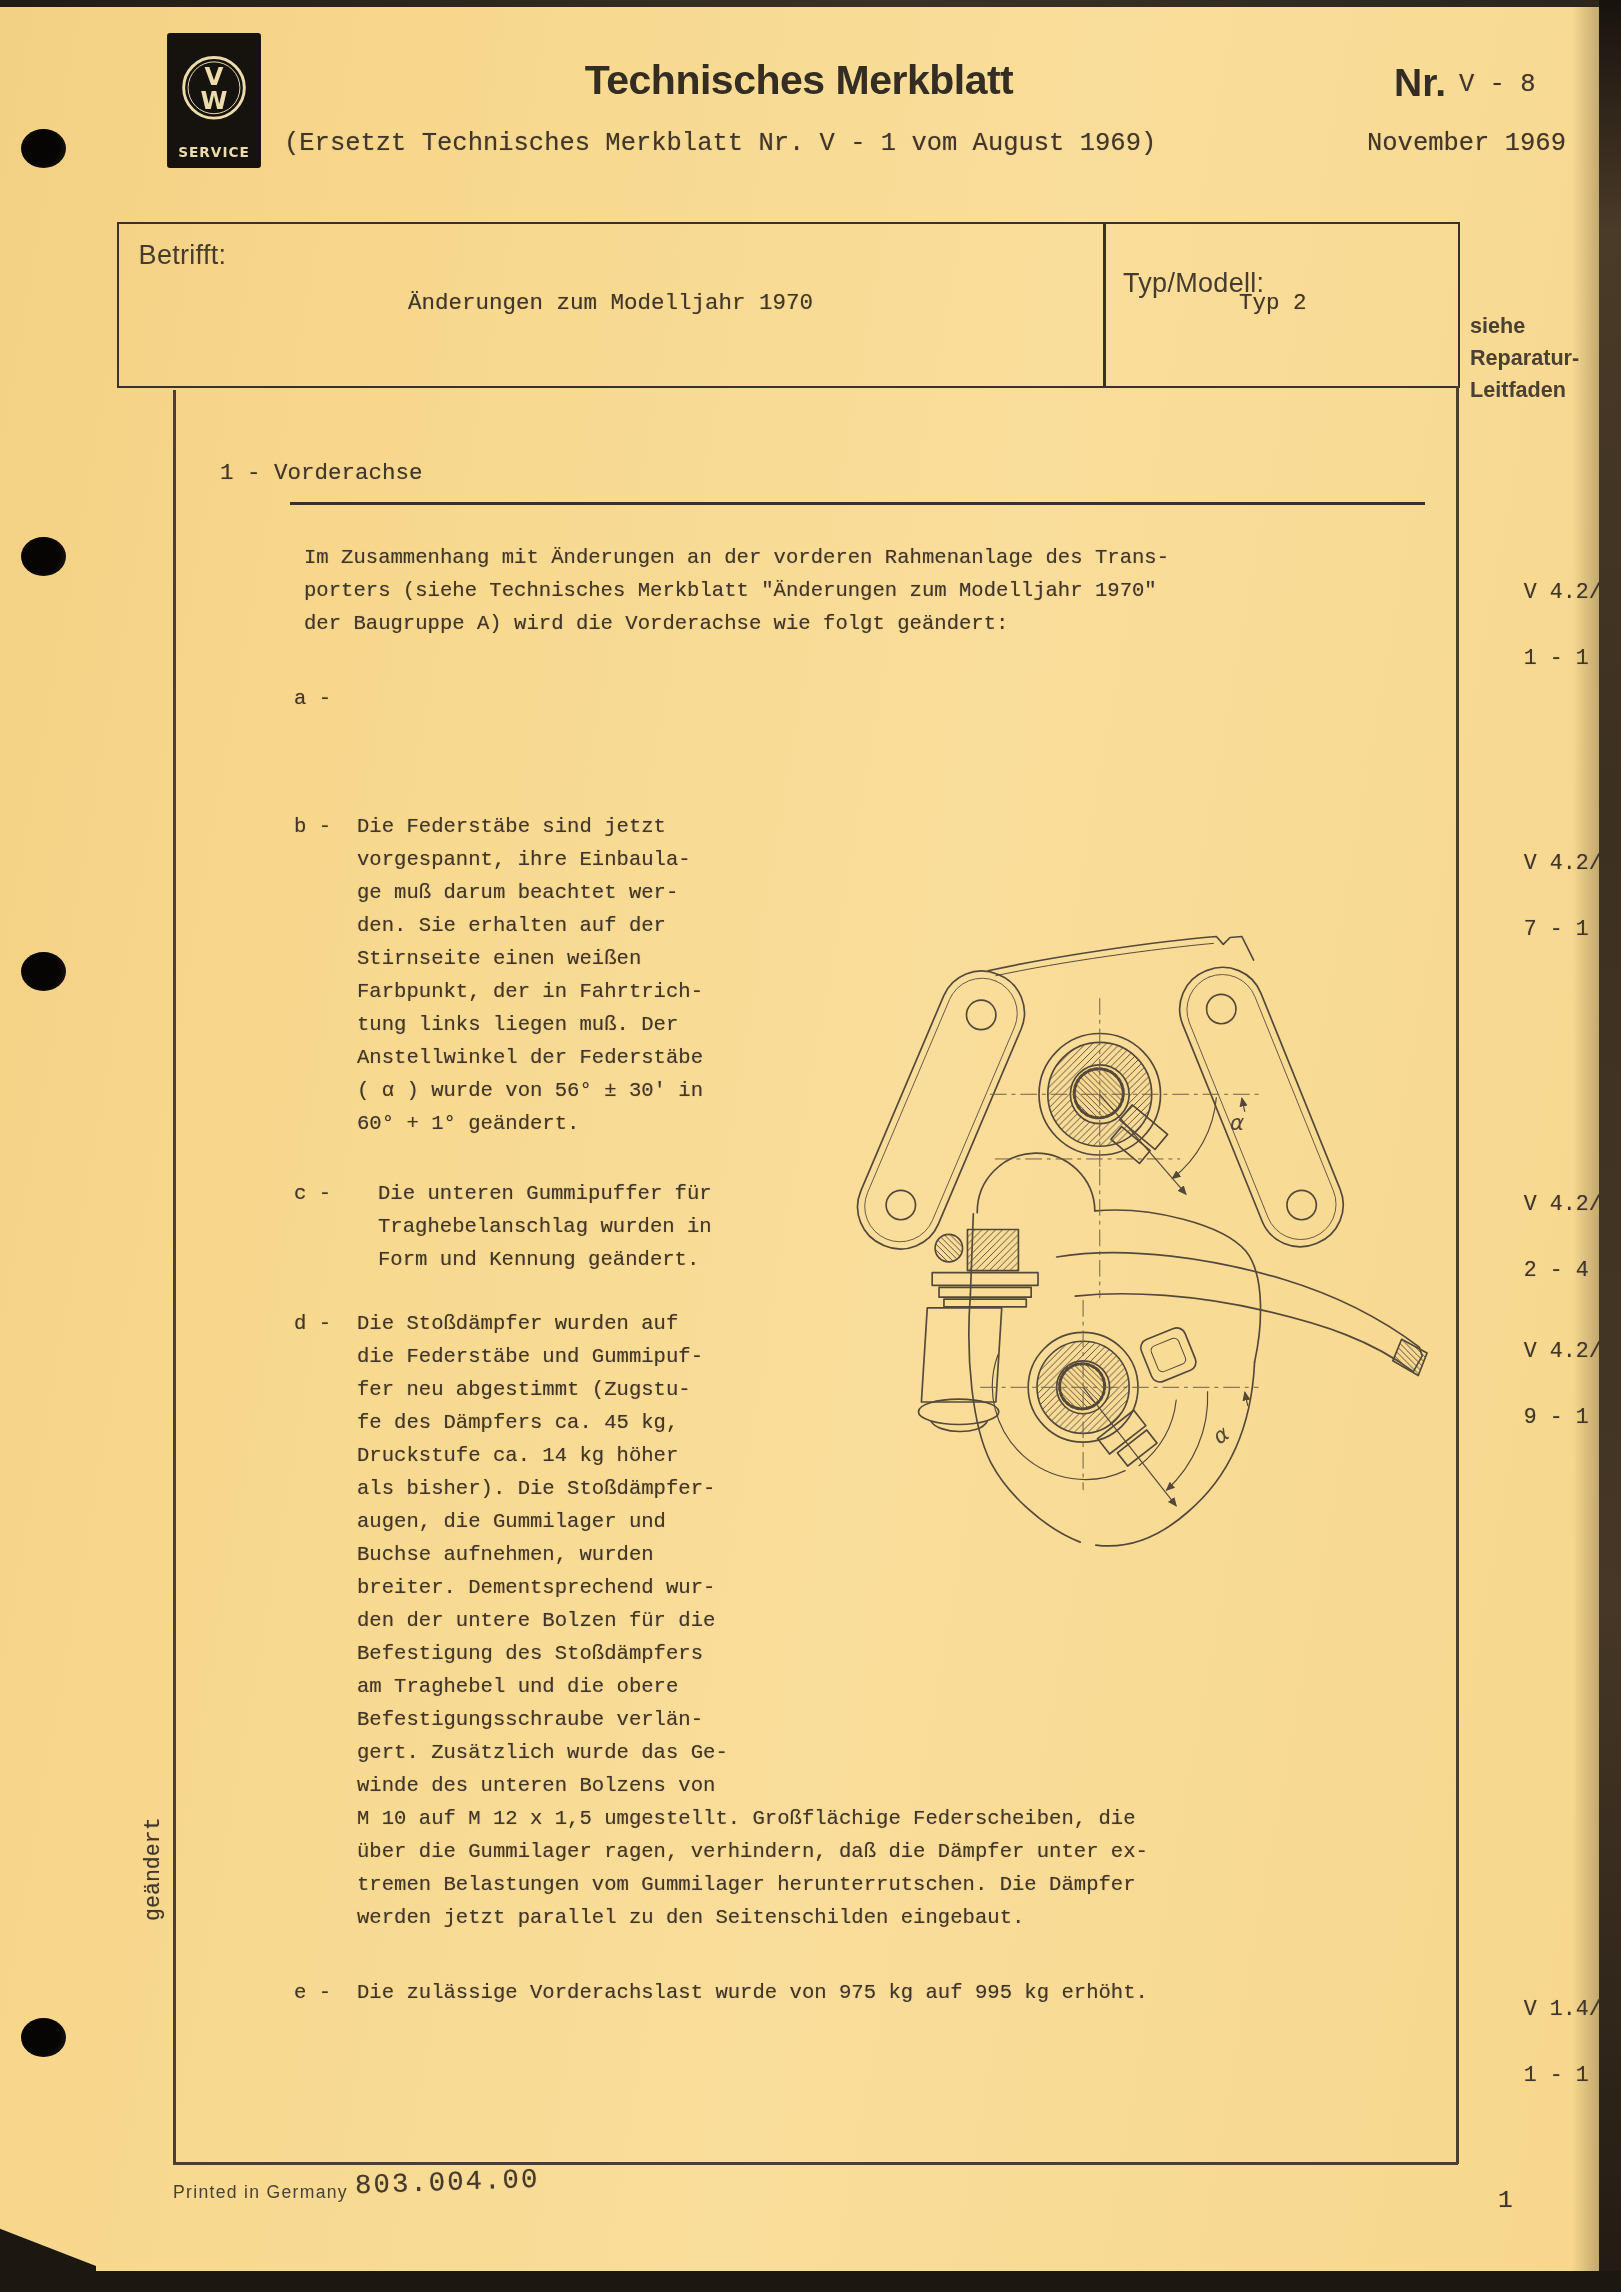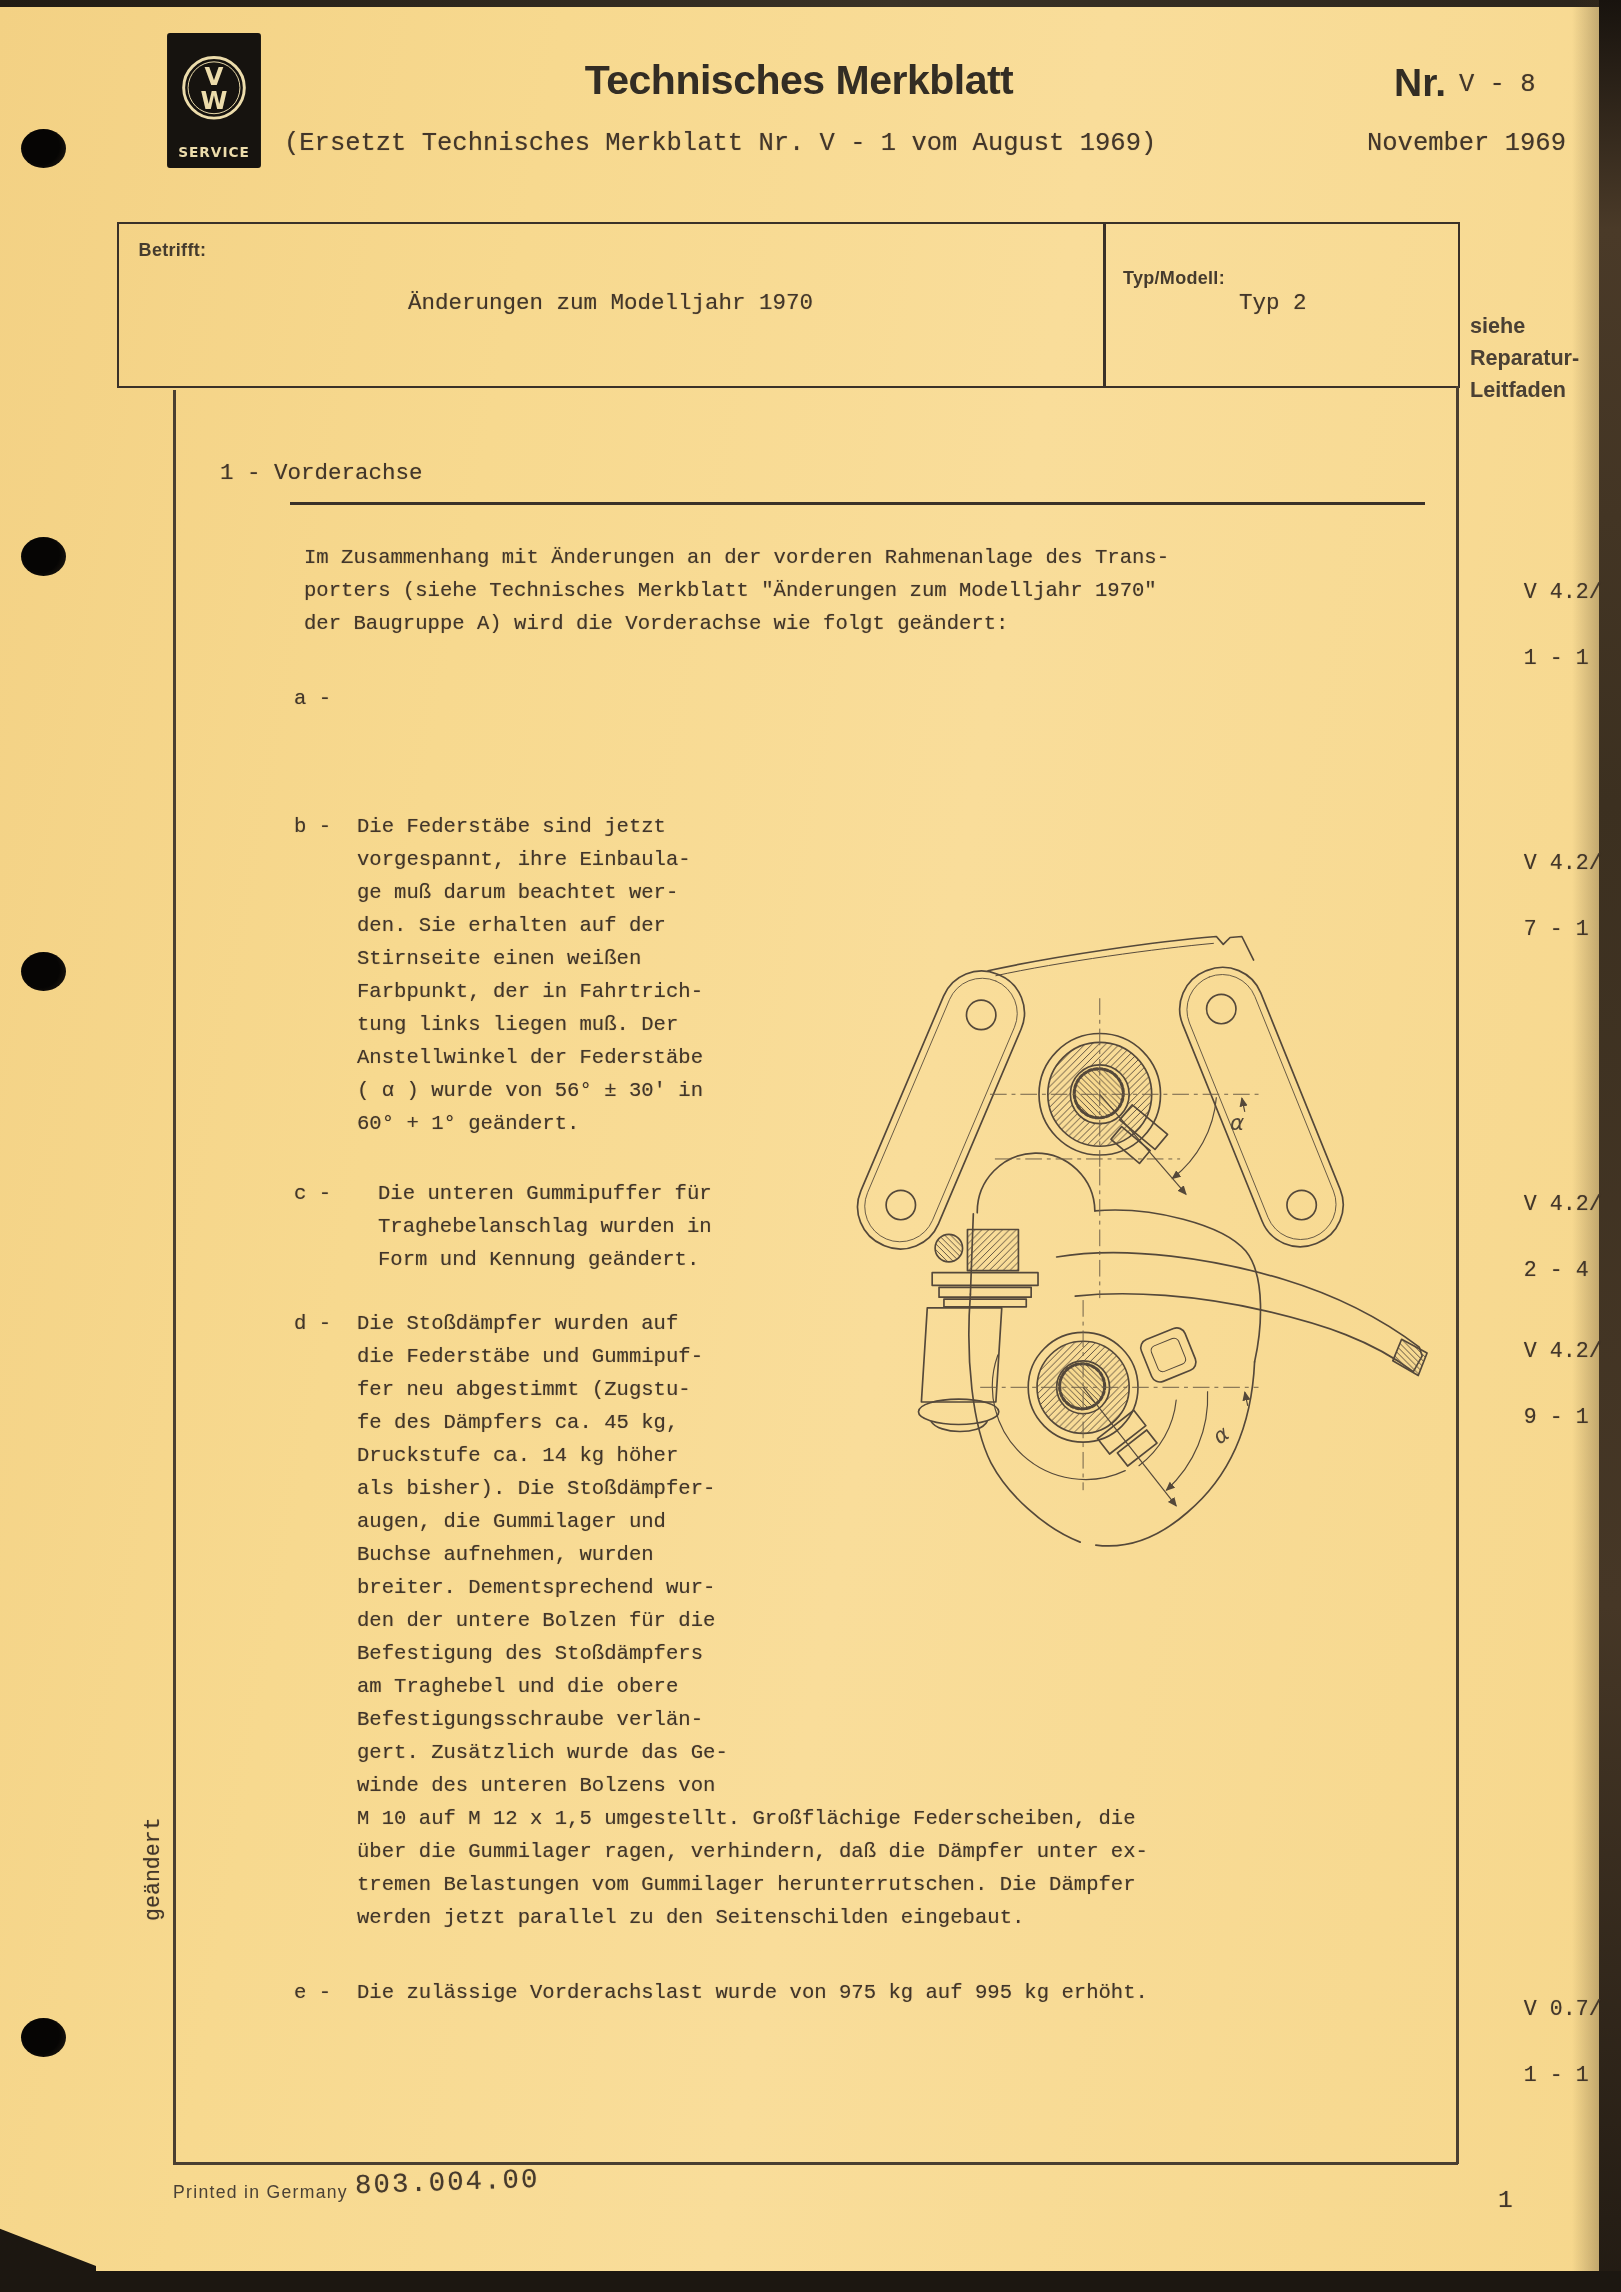--- a/index.html
+++ b/index.html
@@ -10,21 +10,21 @@
   }
   .abs{position:absolute;}
   
   .tw{position:absolute; font-family:"Liberation Mono","DejaVu Sans Mono",monospace;
       font-size:20.6px; line-height:33px; white-space:pre; color:#42362a;
       text-shadow:0 0 1px rgba(62,48,34,.45);}
   .tw26{font-size:25.5px; line-height:31px;}
   .tw23{font-size:22.5px; line-height:29px;}
   .tw22{font-size:21.6px; line-height:33px;}
   .sans{position:absolute; font-family:"Liberation Sans","DejaVu Sans",sans-serif; color:#453b2e;}
-  .label{font-size:18px; font-weight:700; letter-spacing:0.3px;}
+  .label{font-size:27px; font-weight:400; letter-spacing:0.3px;}
   .rule{position:absolute; background:#3a3128;}
   
   .edge-top{left:0;top:0;width:1621px;height:6.9px;background:linear-gradient(to right,#211b13,#3a3226 55%,#2b241b);}
   .edge-right{left:1599px;top:0;width:22.5px;height:2293px;
       background:linear-gradient(to bottom,#18130e,#4a3a28 10%,#3c3020 35%,#463726 70%,#221b13);}
   .edge-right-soft{left:1572px;top:0;width:27.4px;height:2293px;
       background:linear-gradient(to right,rgba(60,44,25,0),rgba(60,44,25,.28));}
   .edge-bottom{left:0;top:2271px;width:1621px;height:21.6px;background:#1c1711;}
   .corner-bl{left:0;top:2211px;width:96px;height:81px;background:#1c1711;
       clip-path:polygon(0 22%,100% 68%,100% 100%,0 100%);}
@@ -147,21 +147,21 @@
   </div>
   <div class="tw tw22" style="left:1472px;top:1155px;">
     <span>V 4.2/</span><br>
     <span>2 - 4</span>
   </div>
   <div class="tw tw22" style="left:1472px;top:1302px;">
     <span>V 4.2/</span><br>
     <span>9 - 1</span>
   </div>
   <div class="tw tw22" style="left:1472px;top:1960px;">
-    <span>V 0.7/</span><br>
+    <span>V 1.4/</span><br>
     <span>1 - 1</span>
   </div>
 
   <div class="tw rotated" style="left:137px;top:1921px;font-size:21.6px;">geändert</div>
 
   <svg class="abs" style="left:833px;top:912px;" width="608" height="735" viewBox="0 0 620 750">
     <defs>
       <pattern id="hA" patternUnits="userSpaceOnUse" width="7" height="7">
         <path d="M0,7 L7,0" stroke="#5f5140" stroke-width="1"></path>
       </pattern>

